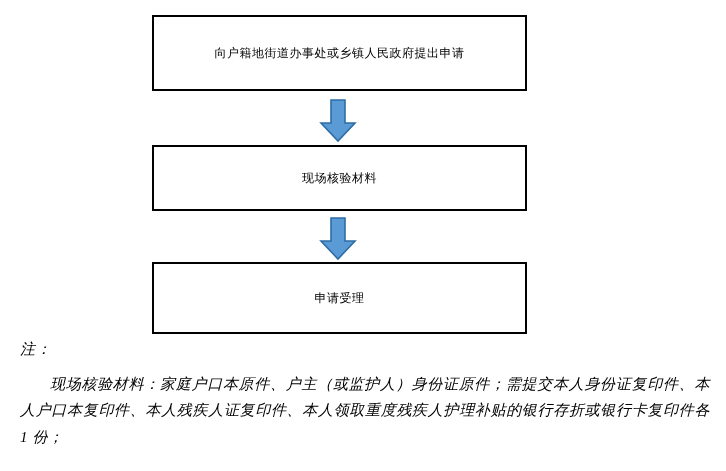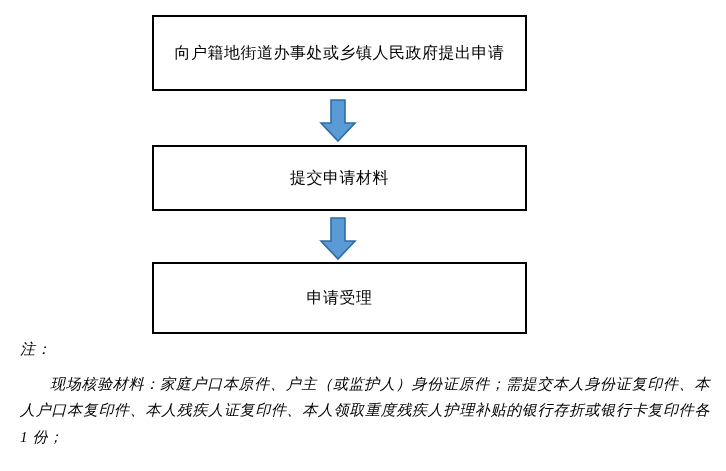--- a/index.html
+++ b/index.html
@@ -31,21 +31,21 @@
     width: 375px;
     box-sizing: border-box;
     border: 2px solid #000000;
     background: #ffffff;
     display: flex;
     align-items: center;
     justify-content: center;
   }
   .flow-box-label {
     font-family: Liberation Sans, sans-serif;
-    font-size: 16px;
+    font-size: 12px;
     line-height: 1.2;
     letter-spacing: 0.5px;
     color: #000000;
     white-space: nowrap;
   }
 
   #box-1 { top: 15px;  height: 76px; }
   #box-2 { top: 145px; height: 66px; }
   #box-3 { top: 262px; height: 72px; }
 
@@ -92,21 +92,21 @@
     <span class="flow-box-label">向户籍地街道办事处或乡镇人民政府提出申请</span>
   </div>
 
   <div class="flow-arrow" id="arrow-1">
     <svg width="40" height="44" viewBox="0 0 40 44" xmlns="http://www.w3.org/2000/svg">
       <polygon points="13,1 27,1 27,24 37,24 20,42 3,24 13,24" fill="#5B9BD5" stroke="#2E6DA4" stroke-width="1.6" stroke-linejoin="miter"></polygon>
     </svg>
   </div>
 
   <div class="flow-box" id="box-2">
-    <span class="flow-box-label">提交申请材料</span>
+    <span class="flow-box-label">现场核验材料</span>
   </div>
 
   <div class="flow-arrow" id="arrow-2">
     <svg width="40" height="44" viewBox="0 0 40 44" xmlns="http://www.w3.org/2000/svg">
       <polygon points="13,1 27,1 27,24 37,24 20,42 3,24 13,24" fill="#5B9BD5" stroke="#2E6DA4" stroke-width="1.6" stroke-linejoin="miter"></polygon>
     </svg>
   </div>
 
   <div class="flow-box" id="box-3">
     <span class="flow-box-label">申请受理</span>

